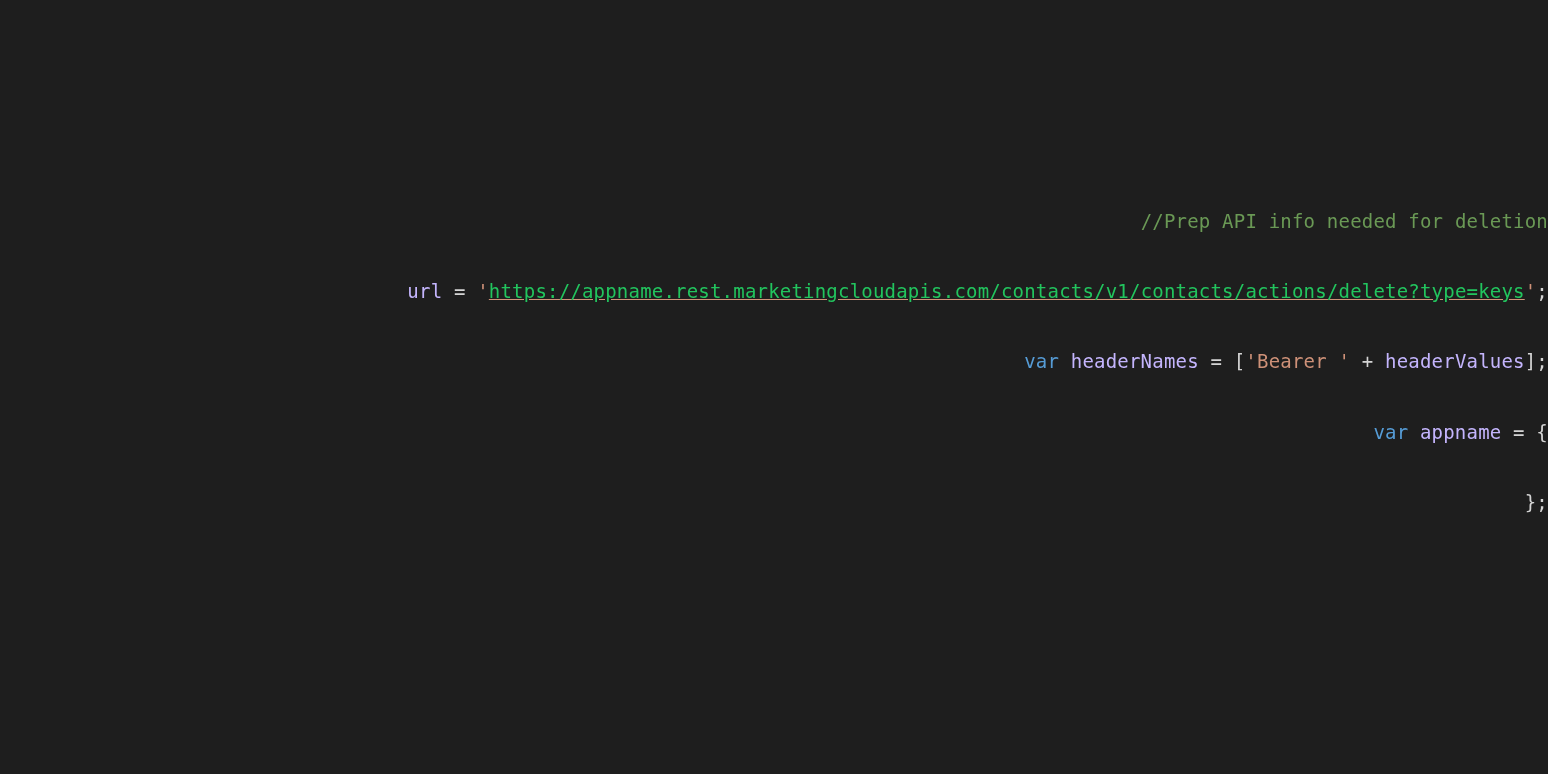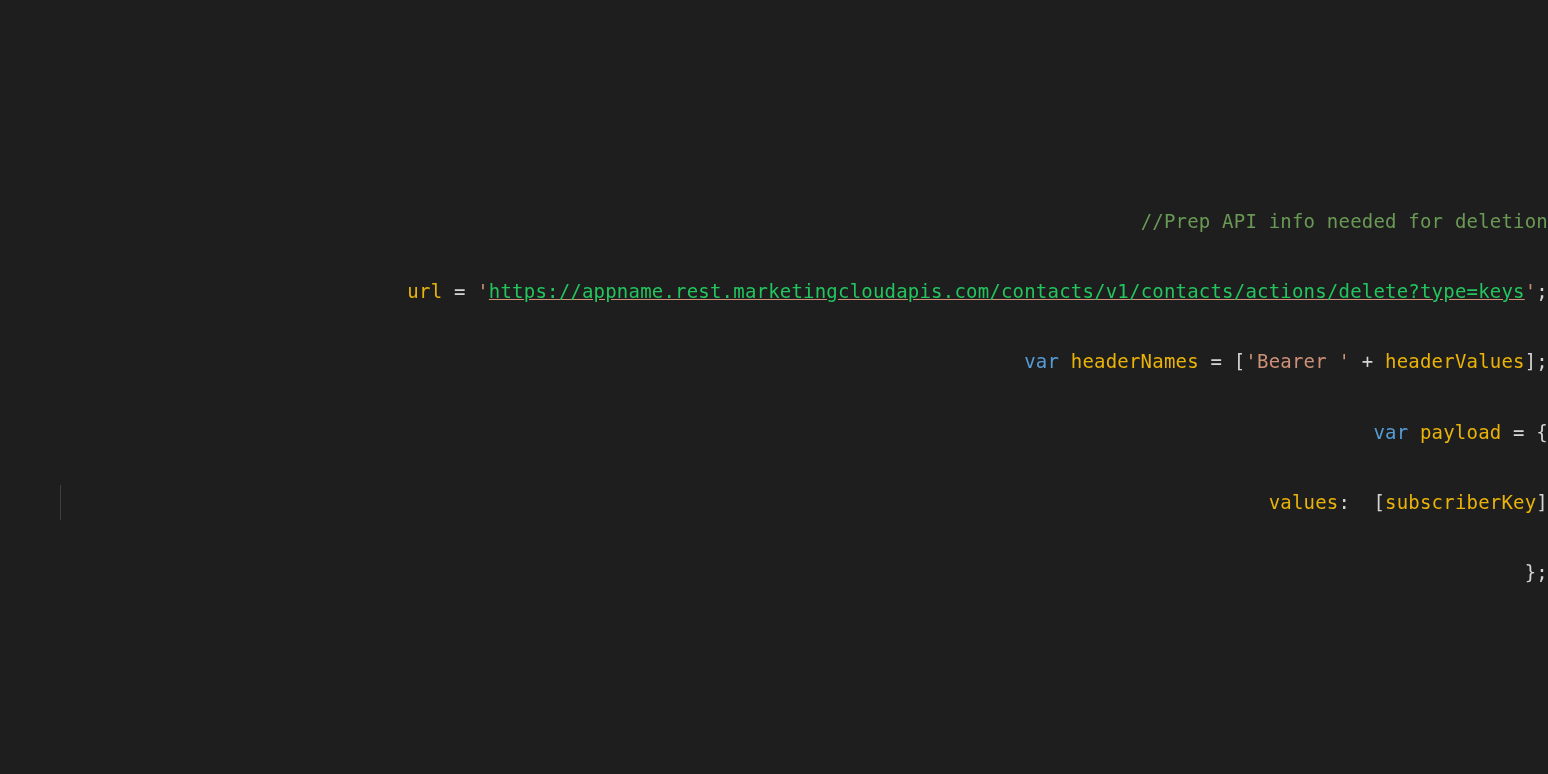--- a/index.html
+++ b/index.html
@@ -10,38 +10,37 @@
     line-height: 1.85;
     color: #d4d4d4;
     padding: 28px 0 20px 56px;
     white-space: pre;
     letter-spacing: 0.2px;
   }
   .line { display: block; position: relative; text-align: right; }
   .guide { position: absolute; left: 0; top: 0; bottom: 0; border-left: 1px solid #404040; }
   .g1 { left: 4px; }
   .comment { color: #6a9955; }
-  .ident { color: #eab308; }
+  .ident { color: #c4b5fd; }
   .keyword { color: #569cd6; }
   .string { color: #ce9178; }
   .url { color: #22c55e; text-decoration: underline; text-decoration-color: #ce9178; }
   .num { color: #b5cea8; }
   .punc { color: #d4d4d4; }
 </style>
 </head>
 <body>
 
 
 
 <div>
 <span class="line"><span class="comment">//Prep API info needed for deletion</span></span>
 <span class="line"><span class="ident">url</span><span class="punc"> = </span><span class="string">'</span><span class="url">https://appname.rest.marketingcloudapis.com/contacts/v1/contacts/actions/delete?type=keys</span><span class="string">'</span><span class="punc">;</span></span>
 <span class="line"><span class="keyword">var</span><span> </span><span class="ident">headerNames</span><span class="punc"> = [</span><span class="string">'Bearer '</span><span class="punc"> + </span><span class="ident">headerValues</span><span class="punc">];</span></span>
-<span class="line"><span class="keyword">var</span><span> </span><span class="ident">payload</span><span class="punc"> = {</span></span>
-<span class="line"><span class="guide g1"></span><span>    </span><span class="ident">values</span><span class="punc">:  [</span><span class="ident">subscriberKey</span><span class="punc">]</span></span>
+<span class="line"><span class="keyword">var</span><span> </span><span class="ident">appname</span><span class="punc"> = {</span></span>
 <span class="line"><span class="punc">};</span></span>
 
 
 
 
 
 
 
 
 

